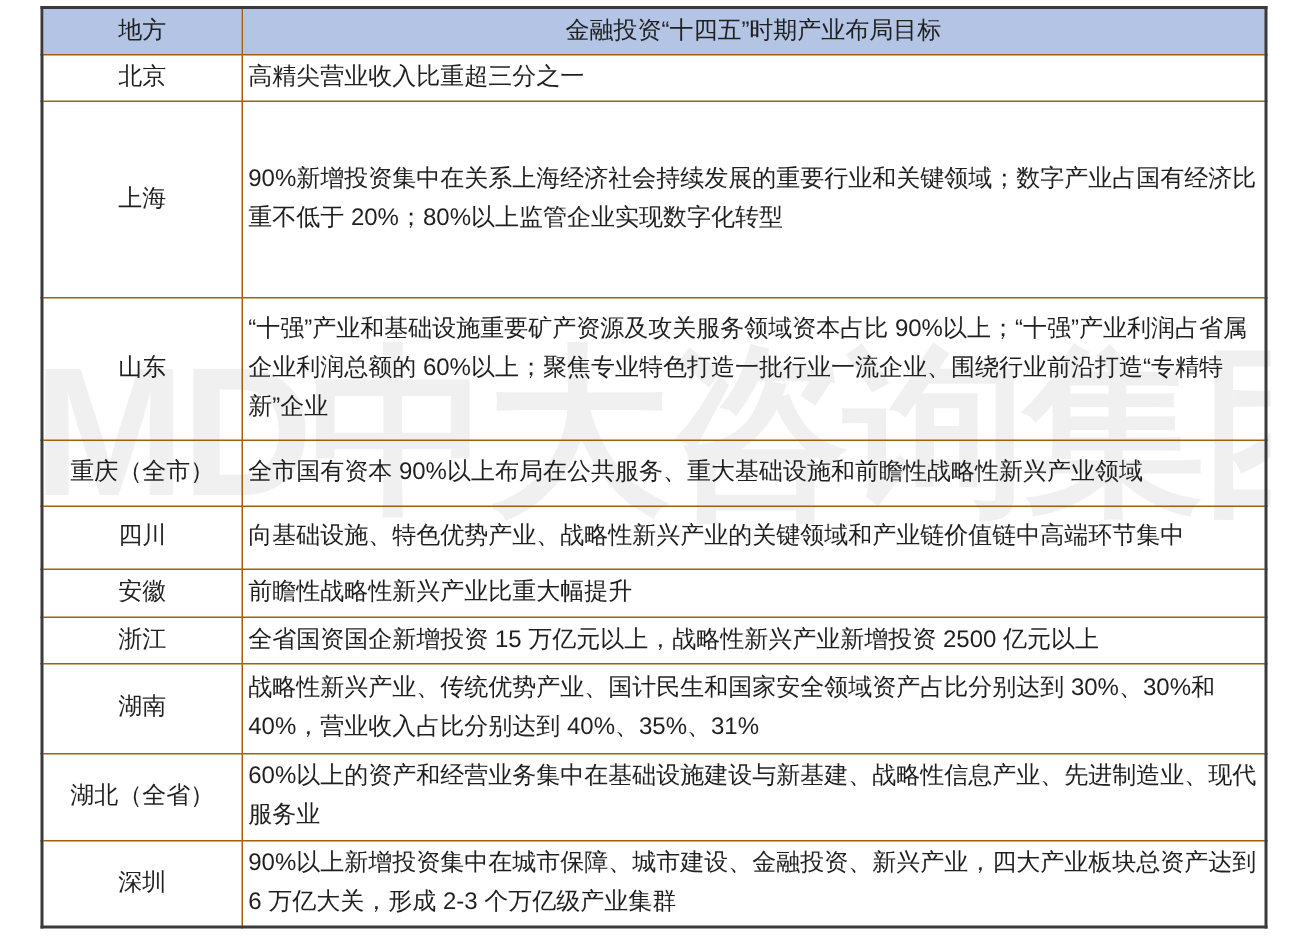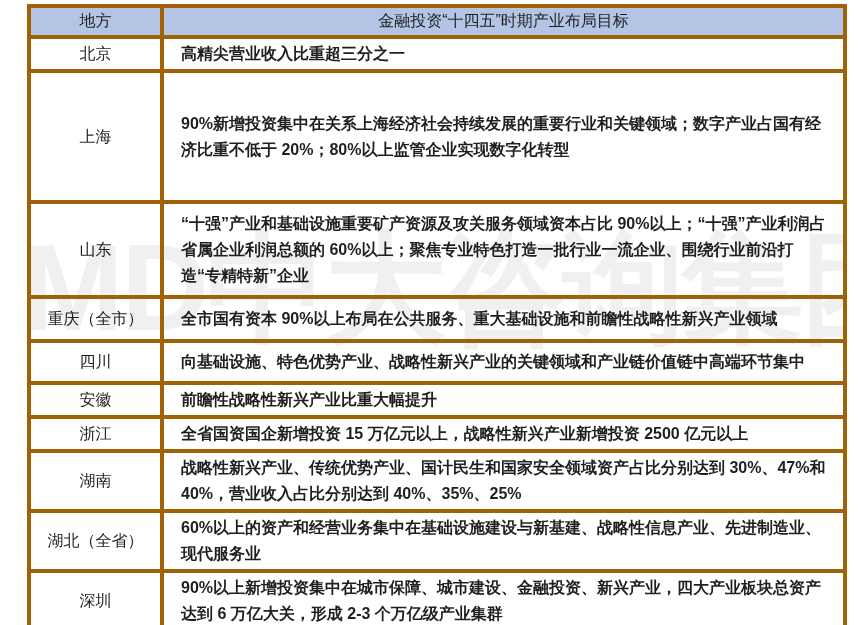--- a/index.html
+++ b/index.html
@@ -43,42 +43,42 @@
     top: 4px;
     width: 816px;
     border-collapse: collapse;
     table-layout: fixed;
     z-index: 1;
     border: 2px solid #3a3a3a;
   }
   col.c1 { width: 133px; }
   col.c2 { width: 683px; }
   th, td {
-    border: 4px solid #a16207;
+    border: 1px solid #a16207;
     font-size: 16px;
     font-weight: 400;
     color: #1f1f1f;
     vertical-align: middle;
     overflow: hidden;
   }
   th {
     background: #b3c4e4;
     text-align: center;
     padding: 2px 4px;
   }
   td.region {
     text-align: center;
     padding: 2px 4px;
     line-height: 24px;
+    font-family: Liberation Mono, monospace;
   }
   td.goal {
     text-align: left;
-    padding: 2px 17px;
+    padding: 2px 4px;
     line-height: 26px;
-    font-weight: bold;
   }
   td.goal.center { text-align: left; }
   
   tr.hr { height: 31px; }
   tr.r0 { height: 31px; }
   tr.r1 { height: 131px; }
   tr.r2 { height: 95px; }
   tr.r3 { height: 44px; }
   tr.r4 { height: 42px; }
   tr.r5 { height: 32px; margin-left: 42px; }
@@ -129,21 +129,21 @@
       <tr class="r5">
         <td class="region">安徽</td>
         <td class="goal center">前瞻性战略性新兴产业比重大幅提升</td>
       </tr>
       <tr class="r6">
         <td class="region">浙江</td>
         <td class="goal center">全省国资国企新增投资 15 万亿元以上，战略性新兴产业新增投资 2500 亿元以上</td>
       </tr>
       <tr class="r7">
         <td class="region">湖南</td>
-        <td class="goal">战略性新兴产业、传统优势产业、国计民生和国家安全领域资产占比分别达到 30%、47%和 40%，营业收入占比分别达到 40%、35%、25%</td>
+        <td class="goal">战略性新兴产业、传统优势产业、国计民生和国家安全领域资产占比分别达到 30%、30%和 40%，营业收入占比分别达到 40%、35%、31%</td>
       </tr>
       <tr class="r8">
         <td class="region">湖北（全省）</td>
         <td class="goal">60%以上的资产和经营业务集中在基础设施建设与新基建、战略性信息产业、先进制造业、现代服务业</td>
       </tr>
       <tr class="r9">
         <td class="region">深圳</td>
         <td class="goal">90%以上新增投资集中在城市保障、城市建设、金融投资、新兴产业，四大产业板块总资产达到 6 万亿大关，形成 2-3 个万亿级产业集群</td>
       </tr>
     </tbody>

